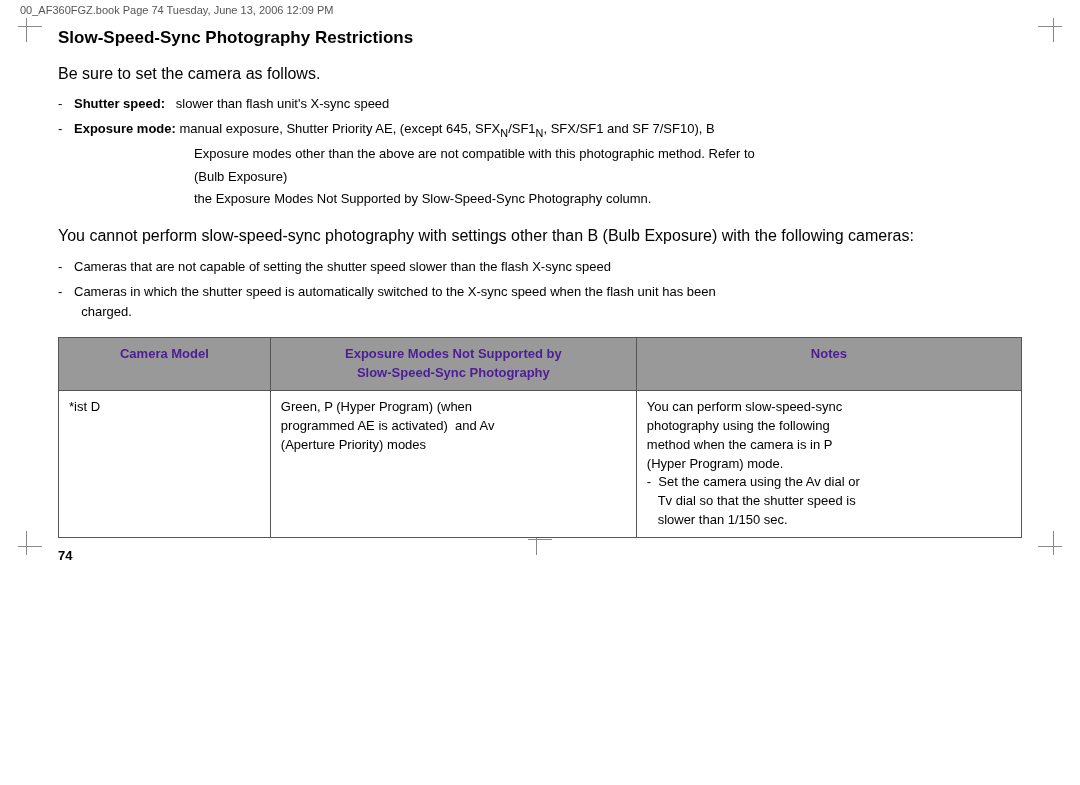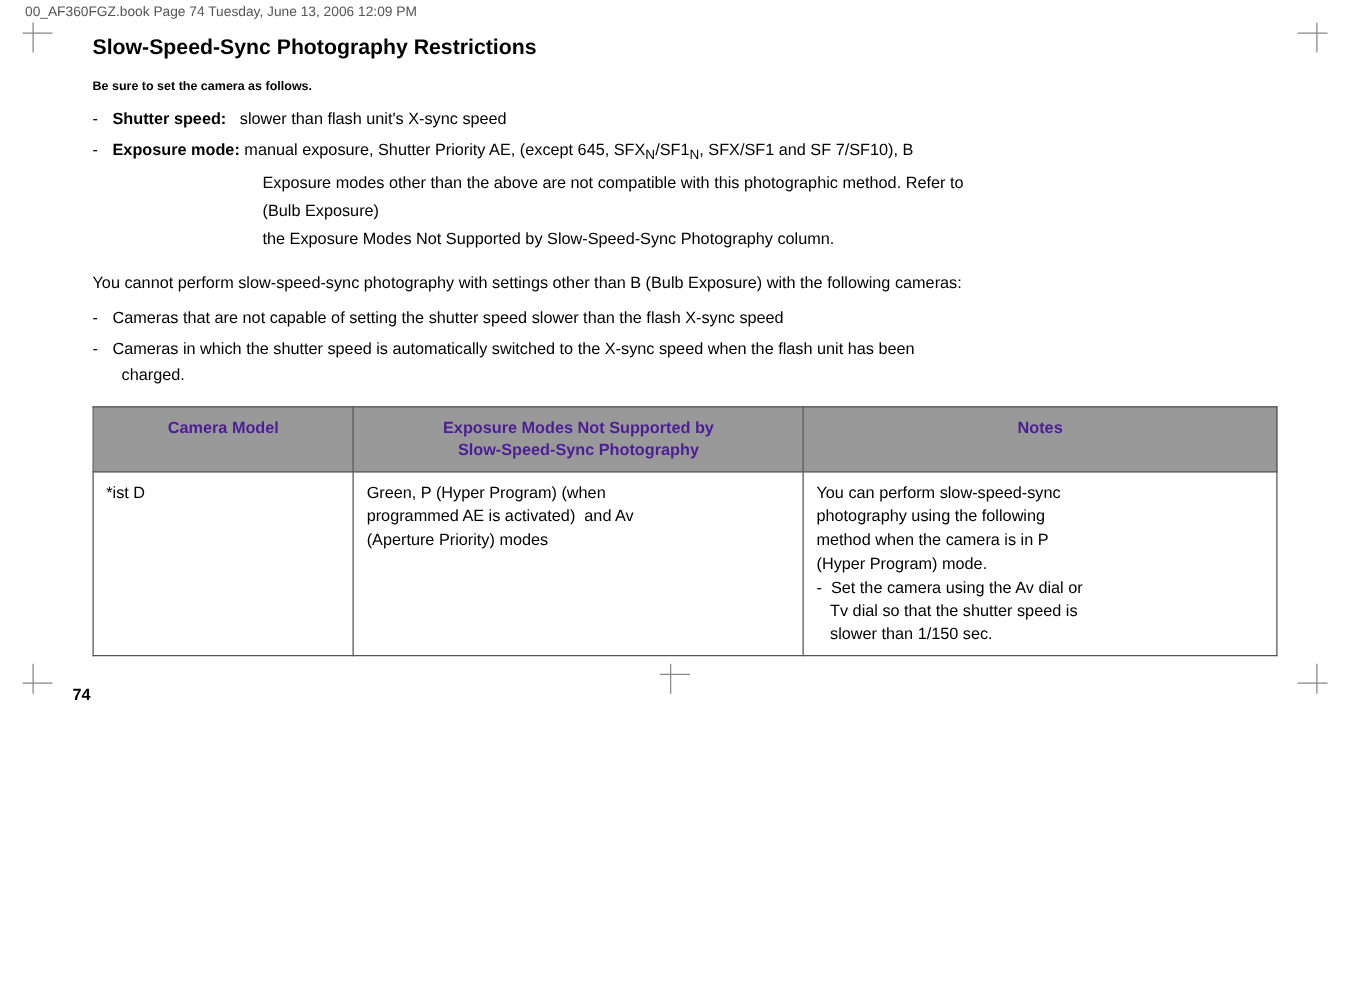--- a/index.html
+++ b/index.html
@@ -72,35 +72,33 @@
       color: #555;
     }
 
     
     .content {
       position: absolute;
       top: 20px;
       left: 58px;
       right: 58px;
       bottom: 40px;
-      margin-left: 16px;
     }
 
     .page-title {
       font-size: 17px;
       font-weight: bold;
       margin-bottom: 14px;
       margin-top: 8px;
     }
 
     .intro-text {
-      font-size: 10px;
+      font-size: 16px;
       margin-bottom: 8px;
       line-height: 1.5;
-      font-weight: bold;
     }
 
     .bullet-item {
       font-size: 13px;
       line-height: 1.6;
       display: flex;
       margin-bottom: 4px;
     }
 
     .bullet-dash {
@@ -112,21 +110,21 @@
       flex: 1;
     }
 
     .indent-block {
       margin-left: 120px;
       margin-top: 2px;
       margin-bottom: 2px;
     }
 
     .paragraph {
-      font-size: 13px;
+      font-size: 16px;
       line-height: 1.55;
       margin-top: 12px;
       margin-bottom: 8px;
     }
 
     
     .data-table {
       width: 100%;
       border-collapse: collapse;
       margin-top: 14px;

